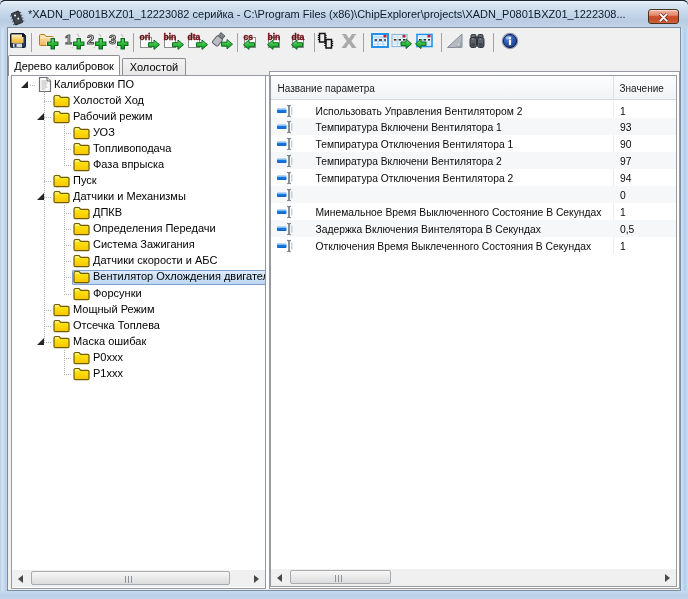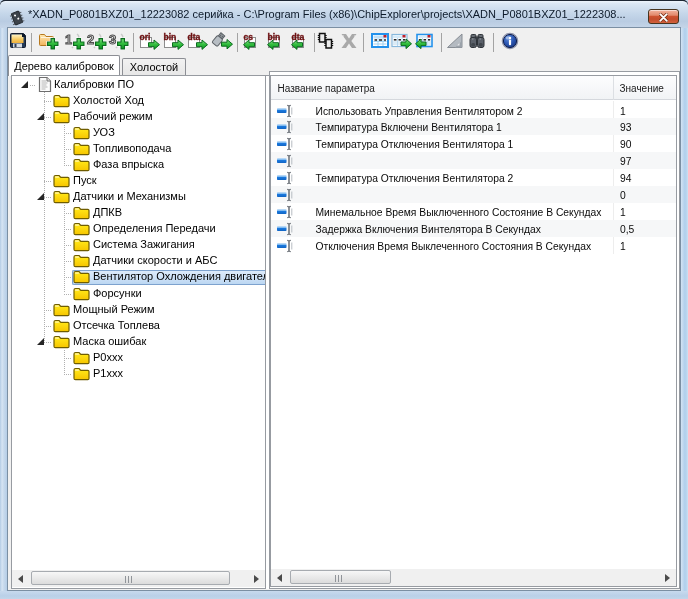--- a/index.html
+++ b/index.html
@@ -1007,20 +1007,21 @@
           <g stroke="#70757c" stroke-width="1.6">
             <line x1="13" y1="2" x2="13" y2="12"></line>
           </g>
           <g stroke="#70757c" stroke-width="1.1" fill="none">
             <path d="M11.2 1.3 q1.8 0.9 3.6 0 M11.2 12.7 q1.8 -0.9 3.6 0"></path>
           </g>
           <g stroke="#b7bcc2" stroke-width="1">
             <line x1="15.8" y1="3.5" x2="15.8" y2="10.5"></line>
           </g>
         </svg>
+        <span class="nm">Темпиратура Включени Вентилятора 2</span>
         <span class="vl">97</span>
       </div>
       <div class="prow" style="top:93.1px">
         <svg width="19" height="14" viewBox="0 0 19 14">
           <defs>
             <linearGradient id="pb4" x1="0" y1="0" x2="0" y2="1">
               <stop offset="0" stop-color="#cfe5f9"></stop>
               <stop offset="0.45" stop-color="#5fa8ec"></stop>
               <stop offset="0.5" stop-color="#1a78dd"></stop>
               <stop offset="1" stop-color="#1265c4"></stop>

